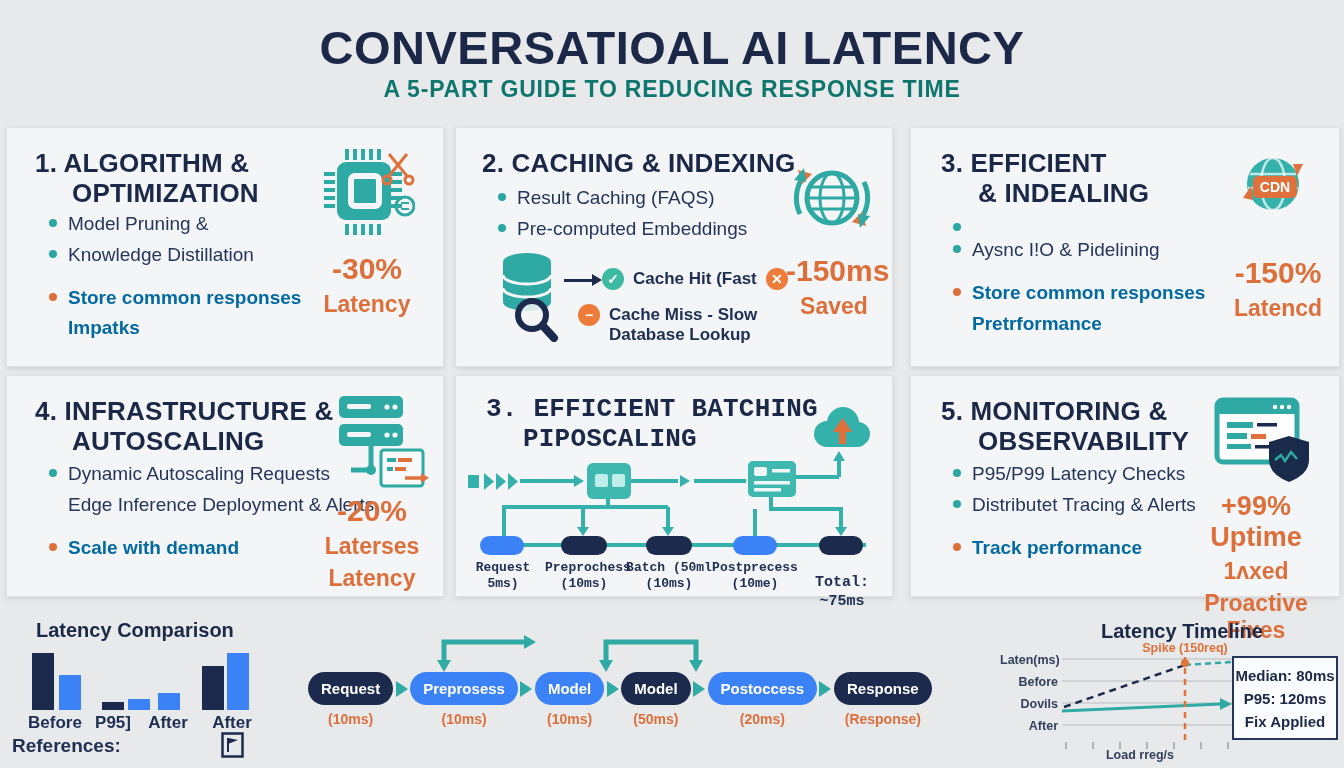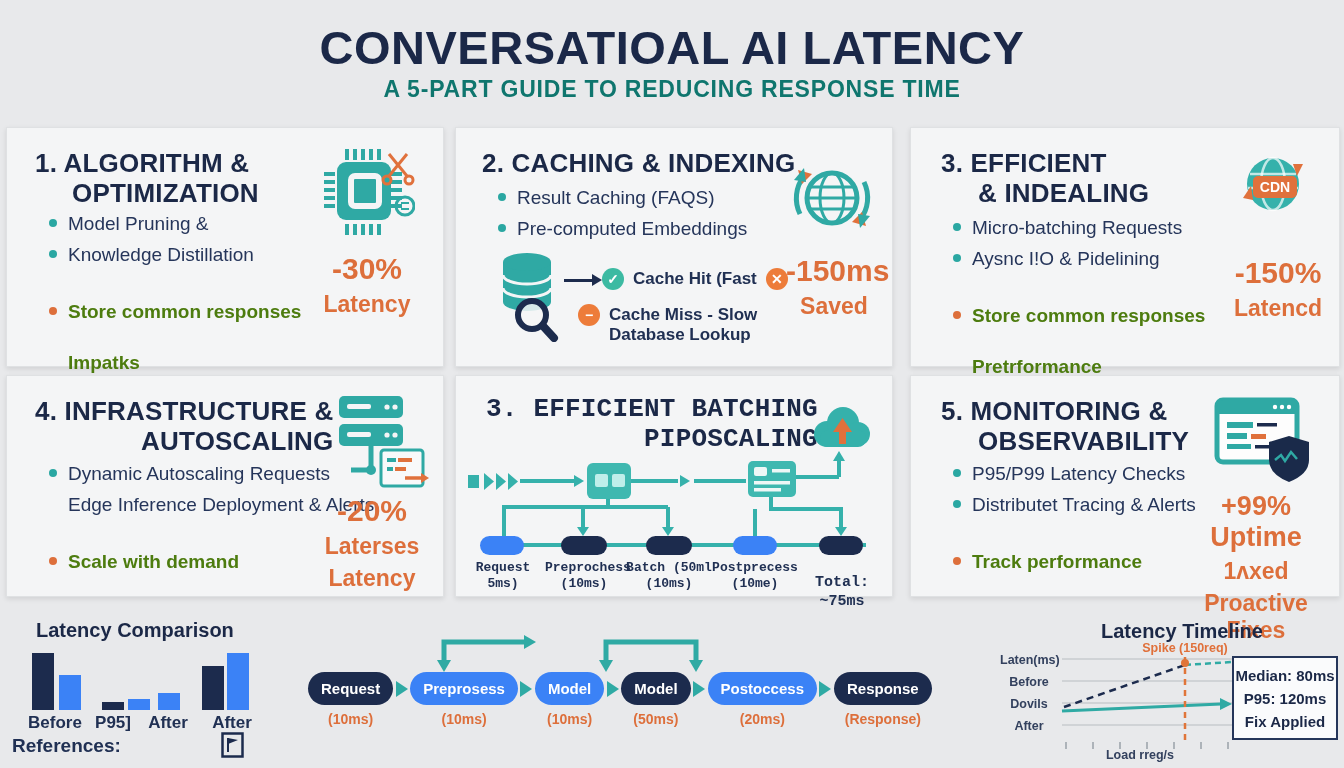--- a/index.html
+++ b/index.html
@@ -20,27 +20,27 @@
   }
   
   .card{
     position:absolute;background:#f4f5f6;border:1px solid #dfe1e3;
     box-shadow:0 2px 5px rgba(0,0,0,.10);
   }
   .card-title{
     position:absolute;left:28px;top:20px;
     font-size:26px;font-weight:bold;color:#1b2847;line-height:1.16;letter-spacing:.2px;
   }
-  .card-title .l2{padding-left:37px;text-align:right;}
+  .card-title .l2{padding-left:37px;}
   .bullets{position:absolute;left:42px;}
   .bullet{display:flex;align-items:flex-start;margin-bottom:7px;
     font-size:19px;color:#25355a;line-height:1.25;}
   .bullet .dot{width:8px;height:8px;border-radius:50%;background:#2aa7a2;
     margin:7px 11px 0 0;flex:none;}
-  .bullet.orange, .bullet.orange .cont{color:#4d7c0f;font-weight:bold;margin-top:14px;}
+  .bullet.orange, .bullet.orange .cont{color:#0369a1;font-weight:bold;}
   .bullet.orange .dot{background:#dd6f3b;}
   .bullet .noDot{width:19px;flex:none;}
   .stat{position:absolute;text-align:center;color:#dd6f3b;font-weight:bold;}
   .stat .value{font-size:30px;}
   .stat .line{font-size:23px;margin-top:5px;}
   .icon-slot{position:absolute;}
   
   .navy{background:#1c2b4d;}
   .teal{background:#3b82f6;text-align:right;}
   
@@ -71,21 +71,21 @@
   .stage{display:flex;flex-direction:column;align-items:center;}
   .stage .box{height:33px;border-radius:17px;padding:0 13px;display:flex;
     align-items:center;color:#fff;font-size:15px;font-weight:bold;white-space:nowrap;}
   .stage .time{margin-top:6px;font-size:14px;font-weight:bold;color:#dd6f3b;white-space:nowrap;}
   .flow-arrow{width:17px;height:33px;display:flex;align-items:center;justify-content:center;flex:none;}
   .flow-arrow .head{width:0;height:0;border-top:8px solid transparent;
     border-bottom:8px solid transparent;border-left:12px solid #2faaa4;}
   
   .tl-title{left:1082px;top:620px;width:200px;text-align:center;}
   .tl-chart{left:1000px;top:645px;width:236px;height:118px;}
-  .tl-ylabel{position:absolute;left:0;width:58px;text-align:center;
+  .tl-ylabel{position:absolute;left:0;width:58px;text-align:right;
     font-size:12.5px;color:#33415e;font-weight:bold;}
   .tl-spike{position:absolute;left:120px;top:-4px;width:130px;text-align:center;
     font-size:12.5px;font-weight:bold;color:#e0703a;}
   .tl-xlabel{position:absolute;left:80px;top:103px;width:120px;text-align:center;
     font-size:12.5px;color:#33415e;font-weight:bold;}
   .tl-box{left:1232px;top:656px;width:102px;height:80px;background:#fafbfc;
     border:2.5px solid #25365a;display:flex;flex-direction:column;
     align-items:center;justify-content:center;gap:6px;
     font-size:15px;font-weight:bold;color:#1b2847;}
   .refs{left:12px;top:735px;font-size:19px;font-weight:bold;color:#203053;}
@@ -238,21 +238,20 @@
       <line x1="9" y1="34" x2="59" y2="34" stroke="#ffffff" stroke-opacity=".7" stroke-width="2.5"></line>
       <polygon points="4,44 12,32 14,46" fill="#e0713c"></polygon>
       <polygon points="64,10 58,22 54,10" fill="#e0713c"></polygon>
       <rect x="14" y="22" width="44" height="22" rx="5" fill="#e0713c"></rect>
       <text x="36" y="38" text-anchor="middle" font-family="Liberation Sans, sans-serif" font-size="14" font-weight="bold" fill="#ffffff">CDN</text>
     </svg>
   </div>
   <div class="bullets" style="top:88px;">
     <div class="bullet">
         <span class="dot"></span>
-        <span>Micro-batching Requests</span>
       </div>
     <div class="bullet">
         <span class="dot"></span>
         <span>Aysnc I!O &amp; Pidelining</span>
       </div>
     <div style="height:12px;"></div>
     <div class="bullet orange">
         <span class="dot"></span>
         <span>Store common responses</span>
       </div>

